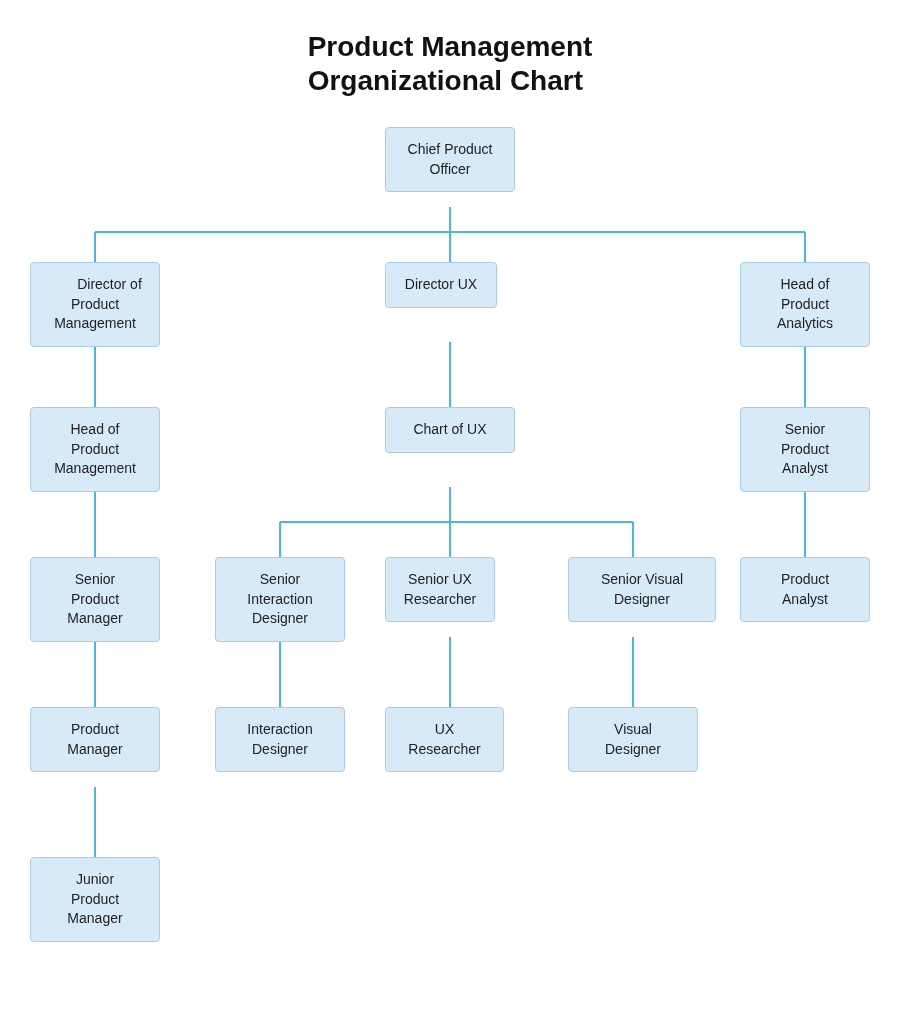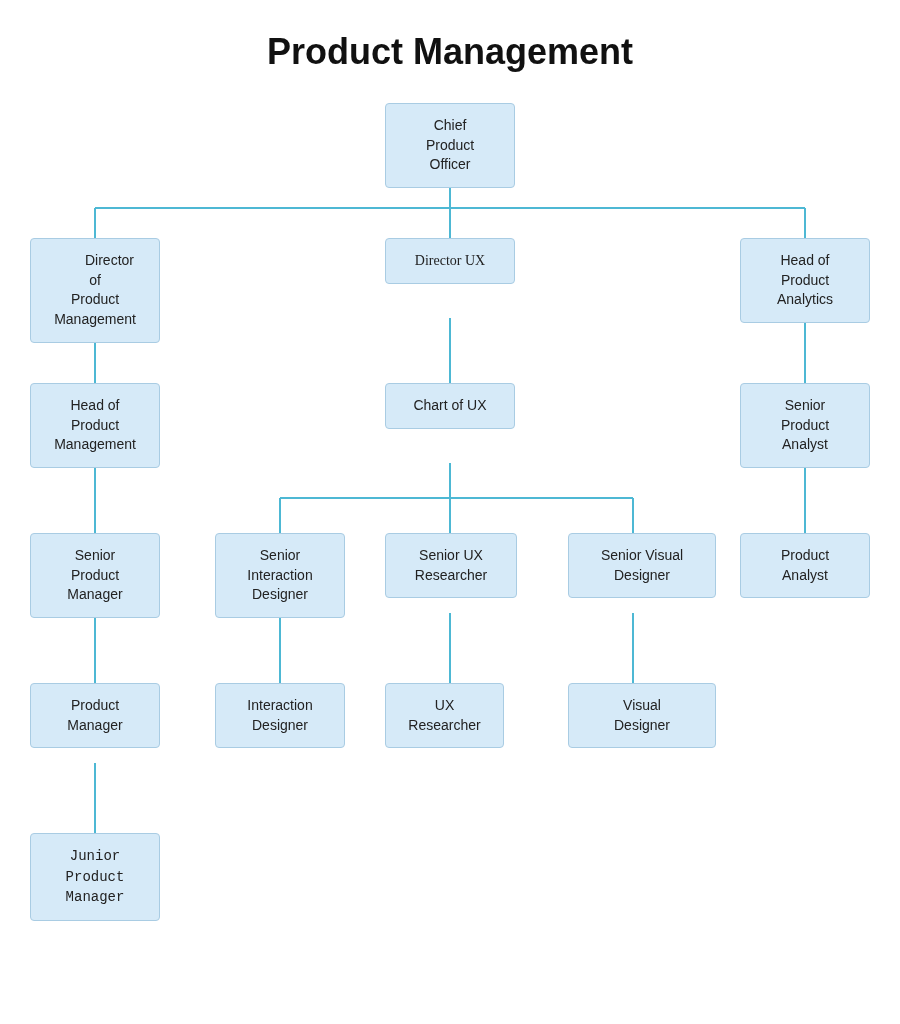--- a/index.html
+++ b/index.html
@@ -9,21 +9,21 @@
       font-family: 'Arial', sans-serif;
       width: 900px;
       min-height: 1024px;
       display: flex;
       flex-direction: column;
       align-items: center;
       padding: 30px 20px 40px;
     }
 
     h1 {
-      font-size: 36px;
+      font-size: 28px;
       font-weight: 900;
       color: #111;
       line-height: 1.2;
       margin-bottom: 30px;
     }
 
     
     svg.connectors {
       position: absolute;
       top: 0; left: 0;
@@ -36,33 +36,34 @@
     .org-wrapper {
       position: relative;
       width: 860px;
     }
 
     .abs-node {
       position: absolute;
       background: #d6eaf8;
       border: 1px solid #a9cce3;
       border-radius: 4px;
-      padding: 12px 22px;
+      padding: 12px 14px;
       text-align: center;
       font-size: 14px;
       color: #222;
       line-height: 1.4;
       width: 130px;
     }
   </style>
 </head>
 <body>
 
 <h1>
   <span>Product Management</span><br>
+  <span>Organizational Chart</span>
 </h1>
 
 <div class="org-wrapper" style="position:relative; width:860px; height:900px;">
 
   <svg class="connectors" viewBox="0 0 860 900" style="position:absolute;top:0;left:0;width:860px;height:900px;pointer-events:none;overflow:visible;">
 
     <line x1="430" y1="80" x2="430" y2="105" stroke="#4db8d4" stroke-width="2"></line>
 
     <line x1="75" y1="105" x2="785" y2="105" stroke="#4db8d4" stroke-width="2"></line>
 
@@ -106,21 +107,21 @@
   <div class="abs-node" style="left:365px; top:0; width:130px;">
     <span style="white-space:pre-line;">Chief Product
 Officer</span>
   </div>
 
   <div class="abs-node" style="left:10px; top:135px; width:130px;">
     <span style="white-space:pre-line;margin-left:29px;">Director of
 Product
 Management</span>
   </div>
-  <div class="abs-node" style="left:365px; top:135px; width:130px;font-family:Liberation Serif, serif;">
+  <div class="abs-node" style="left:365px; top:135px; width:112px;">
     <span style="white-space:pre-line;">Director UX</span>
   </div>
   <div class="abs-node" style="left:720px; top:135px; width:130px;">
     <span style="white-space:pre-line;">Head of
 Product
 Analytics</span>
   </div>
 
   <div class="abs-node" style="left:10px; top:280px; width:130px;">
     <span style="white-space:pre-line;">Head of
@@ -139,21 +140,21 @@
   <div class="abs-node" style="left:10px; top:430px; width:130px;">
     <span style="white-space:pre-line;">Senior
 Product
 Manager</span>
   </div>
   <div class="abs-node" style="left:195px; top:430px; width:130px;">
     <span style="white-space:pre-line;">Senior
 Interaction
 Designer</span>
   </div>
-  <div class="abs-node" style="left:365px; top:430px; width:132px;">
+  <div class="abs-node" style="left:365px; top:430px; width:110px;">
     <span style="white-space:pre-line;">Senior UX
 Researcher</span>
   </div>
   <div class="abs-node" style="left:548px; top:430px; width:148px;">
     <span style="white-space:pre-line;">Senior Visual
 Designer</span>
   </div>
   <div class="abs-node" style="left:720px; top:430px; width:130px;">
     <span style="white-space:pre-line;">Product
 Analyst</span>
@@ -164,24 +165,24 @@
 Manager</span>
   </div>
   <div class="abs-node" style="left:195px; top:580px; width:130px;">
     <span style="white-space:pre-line;">Interaction
 Designer</span>
   </div>
   <div class="abs-node" style="left:365px; top:580px; width:119px;">
     <span style="white-space:pre-line;">UX
 Researcher</span>
   </div>
-  <div class="abs-node" style="left:548px; top:580px; width:148px;">
+  <div class="abs-node" style="left:548px; top:580px; width:130px;">
     <span style="white-space:pre-line;">Visual
 Designer</span>
   </div>
 
   <div class="abs-node" style="left:10px; top:730px; width:130px;">
-    <span style="white-space:pre-line;font-family:Liberation Mono, monospace;">Junior
+    <span style="white-space:pre-line;">Junior
 Product
 Manager</span>
   </div>
 
 </div>
 
 </body></html>

